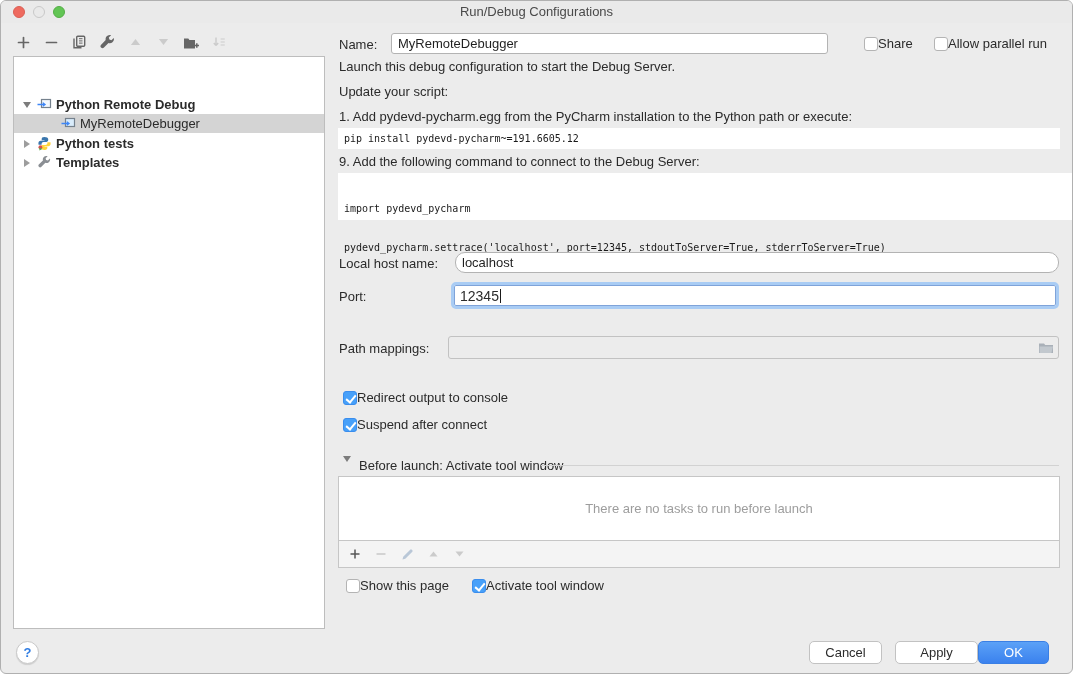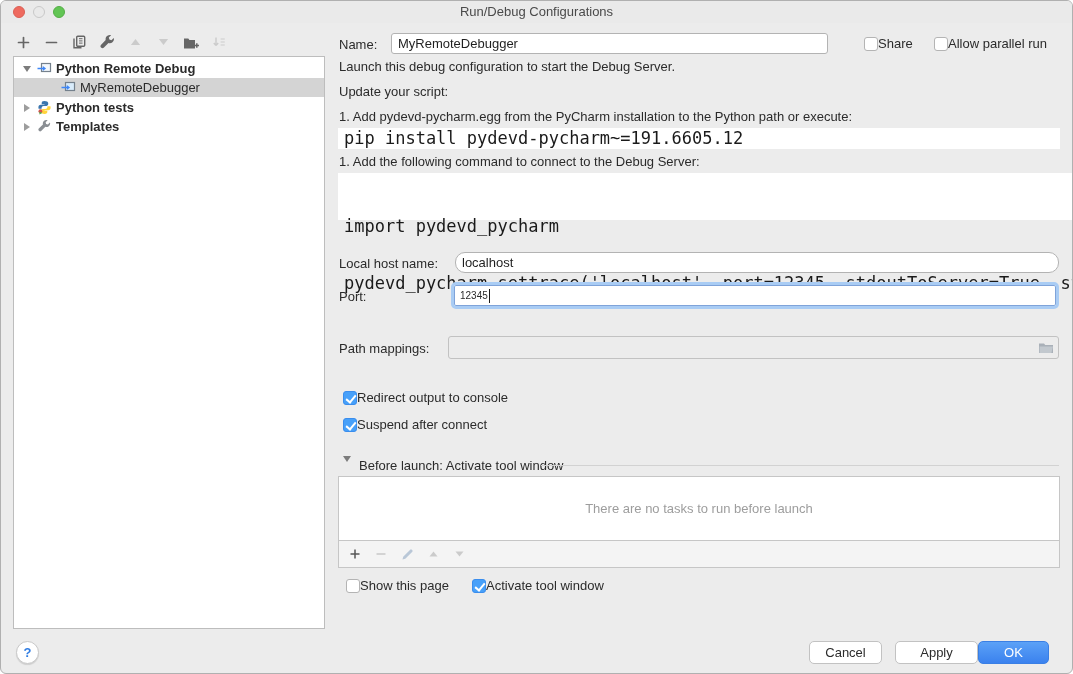--- a/index.html
+++ b/index.html
@@ -15,37 +15,37 @@
   .title{position:absolute;left:0;right:0;top:3px;text-align:center;color:#4a4a4a;font-size:13px;}
   .tl{position:absolute;top:5px;width:12px;height:12px;border-radius:50%;}
   .tl.red{left:12px;background:#ee6a5f;border:1px solid #da5f54;}
   .tl.gray{left:32px;background:#e9e9e9;border:1px solid #c8c8c8;}
   .tl.green{left:52px;background:#62c554;border:1px solid #55ad47;}
   
   .tbtn{background:none;border:none;padding:0;margin:0;cursor:default;display:flex;align-items:center;justify-content:center;width:20px;height:20px;}
   .toolbar{position:absolute;left:12px;top:31px;display:flex;gap:8px;align-items:center;}
   
   .tree-panel{position:absolute;left:12px;top:55px;width:312px;height:573px;background:#ffffff;border:1px solid #bdbdbd;}
-  .trow{position:absolute;left:0;right:0;height:19px;display:flex;align-items:center;}
+  .trow{position:absolute;left:0;right:0;height:19px;display:flex;align-items:center;margin-top:36px;}
   .trow .arrow{width:10px;display:flex;justify-content:center;margin-right:4px;flex:none;}
   .trow .ticon{width:16px;display:flex;justify-content:center;margin-right:4px;flex:none;}
   .trow.selected{background:#d4d4d4;}
   .tlabel{white-space:nowrap;}
   .tlabel.bold{font-weight:bold;}
   .tri-down{width:0;height:0;border-left:4.5px solid transparent;border-right:4.5px solid transparent;border-top:6px solid #7c7c7c;}
   .tri-right{width:0;height:0;border-top:4.5px solid transparent;border-bottom:4.5px solid transparent;border-left:6px solid #9d9d9d;}
   
   .lbl{line-height:16px;white-space:nowrap;}
   .field{font-family:"Liberation Sans",sans-serif;font-size:13px;color:#1f1f1f;background:#fff;
          border:1px solid #b3b3b3;border-radius:3px;padding:0 6px;}
   .codeblock{background:#ffffff;font-family:"DejaVu Sans Mono","Liberation Mono",monospace;
-             font-size:17px;color:#1a1a1a;padding-left:6px;white-space:pre;}
+             font-size:10px;color:#1a1a1a;padding-left:6px;white-space:pre;}
   .focus-ring{background:#fff;border:3px solid #a9ccf4;border-radius:5px;
               box-shadow:inset 0 0 0 1px #7fa3d9;display:flex;align-items:center;}
-  .focus-ring .val{padding-left:6px;font-size:10px;}
+  .focus-ring .val{padding-left:6px;font-size:14px;}
   .caret{display:inline-block;width:1px;height:14px;background:#1a1a1a;margin-left:1px;vertical-align:-2px;}
   .dfield{background:#ececec;border:1px solid #c2c2c2;border-radius:3px;}
   
   .cbrow{display:flex;align-items:center;}
   .cb{position:relative;width:14px;height:14px;background:#ffffff;border:1px solid #b4b4b4;border-radius:3px;flex:none;}
   .cb.checked{background:#47a0f9;border-color:#3a8ded;}
   .cb.checked::after{content:"";position:absolute;left:4px;top:1px;width:4px;height:8px;
                      border:solid #fff;border-width:0 2px 2px 0;transform:rotate(40deg);}
   
   .sep{background:#d2d2d2;height:1px;}
@@ -178,21 +178,21 @@
   </div>
   <div class="abs cbrow" style="left:933px;top:35px;">
     <span class="cb"></span>
     <span>Allow parallel run</span>
   </div>
 
   <div class="abs lbl" style="left:338px;top:58px;">Launch this debug configuration to start the Debug Server.</div>
   <div class="abs lbl" style="left:338px;top:83px;">Update your script:</div>
   <div class="abs lbl" style="left:338px;top:108px;">1. Add pydevd-pycharm.egg from the PyCharm installation to the Python path or execute:</div>
   <div class="abs codeblock" style="left:337px;top:127px;width:722px;height:21px;line-height:21px;">pip install pydevd-pycharm~=191.6605.12</div>
-  <div class="abs lbl" style="left:338px;top:153px;">1. Add the following command to connect to the Debug Server:</div>
+  <div class="abs lbl" style="left:338px;top:153px;">9. Add the following command to connect to the Debug Server:</div>
   <div class="abs codeblock" style="left:337px;top:172px;width:780px;height:47px;padding-top:5px;">
     <div style="line-height:17px;">import pydevd_pycharm</div>
     <div style="line-height:17px;">pydevd_pycharm.settrace('localhost', port=12345, stdoutToServer=True, stderrToServer=True)</div>
   </div>
 
   <div class="abs lbl" style="left:338px;top:255px;">Local host name:</div>
   <input class="abs field" style="left: 454px; top: 251px; width: 604px; height: 21px; border-radius: 10px;" value="localhost">
 
   <div class="abs lbl" style="left:338px;top:288px;">Port:</div>
   <div class="abs focus-ring" style="left:450px;top:281px;width:608px;height:27px;">

